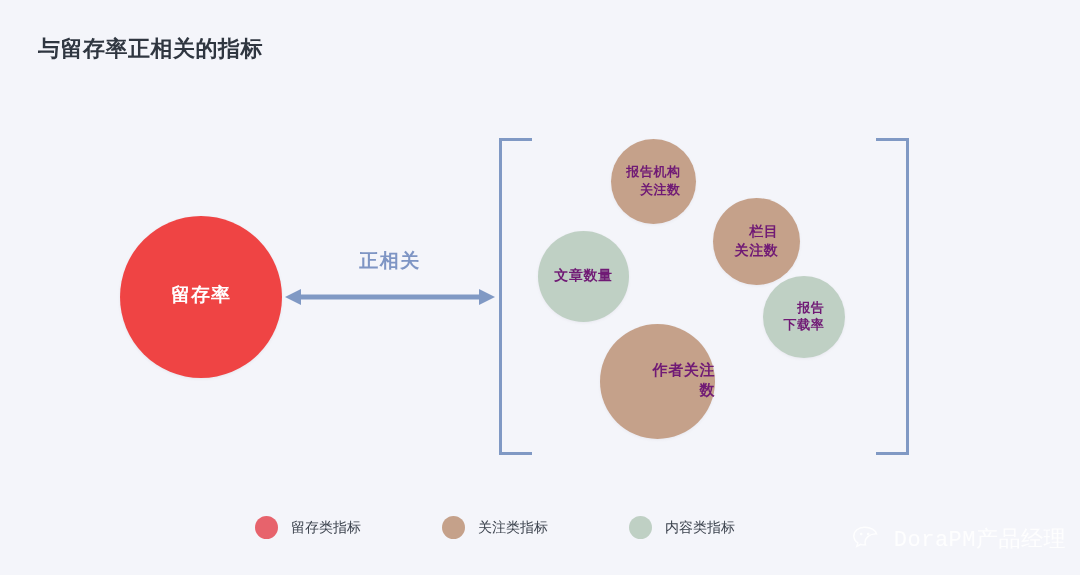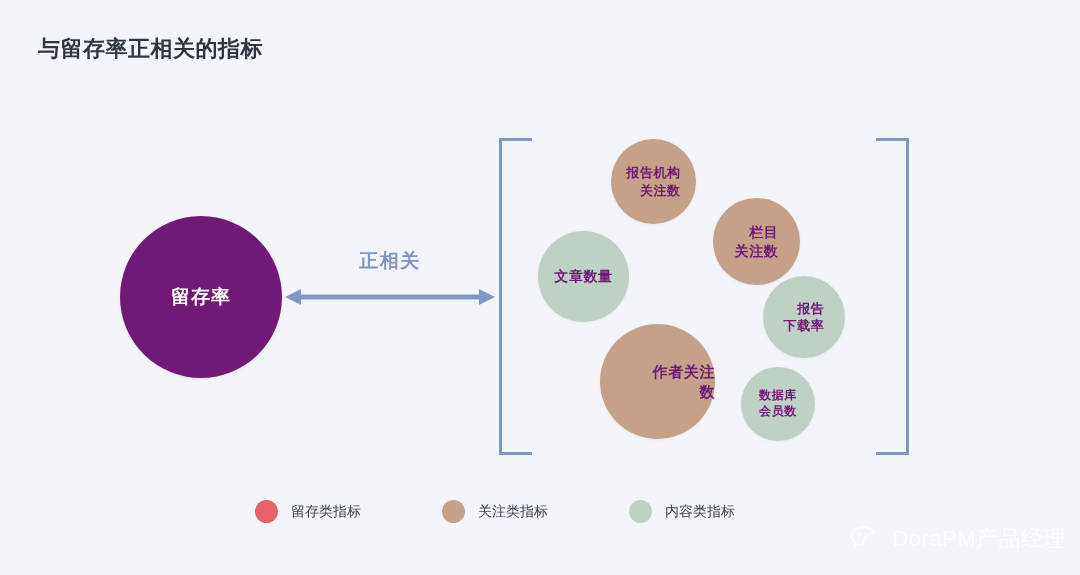--- a/index.html
+++ b/index.html
@@ -12,20 +12,21 @@
     background: #f4f5fa;
     font-family: "Liberation Sans", "DejaVu Sans", sans-serif;
     overflow: hidden;
     position: relative;
   }
   #slide {
     position: relative;
     width: 1080px;
     height: 460px;
     background: #f4f5fa;
+    font-family: Liberation Mono, monospace;
   }
 
   
   #page-title {
     position: absolute;
     left: 38px;
     top: 34px;
     font-size: 22px;
     font-weight: bold;
     color: #2f3640;
@@ -34,21 +35,21 @@
   }
 
   
   #main-bubble {
     position: absolute;
     left: 120px;
     top: 216px;
     width: 162px;
     height: 162px;
     border-radius: 50%;
-    background: #701a75;
+    background: #ef4444;
     display: flex;
     align-items: center;
     justify-content: center;
     box-shadow: 0 1px 3px rgba(120,110,130,0.10);
   }
   #main-bubble .bubble-label {
     color: #ffffff;
     font-size: 19px;
     font-weight: bold;
     letter-spacing: 1px;
@@ -128,21 +129,21 @@
   #bubble-author       { left: 600px; top: 324px; width: 115px; height: 115px; background: #c5a18a; }
   #bubble-author       .bubble-label { font-size: 15px; margin-left: 48px; }
 
   #bubble-db-member    { left: 741px; top: 367px; width: 74px;  height: 74px;  background: #bfd0c4; }
   #bubble-db-member    .bubble-label { font-size: 12px; }
 
   
   #legend {
     position: absolute;
     left: 255px;
-    top: 500px;
+    top: 516px;
     display: flex;
   }
   .legend-item {
     display: flex;
     align-items: center;
     margin-right: 81px;
   }
   .legend-dot {
     width: 23px;
     height: 23px;
@@ -204,24 +205,20 @@
   </div>
   <div class="bubble" id="bubble-article">
     <span class="bubble-label">文章数量</span>
   </div>
   <div class="bubble" id="bubble-download">
     <span class="bubble-label">报告
 下载率</span>
   </div>
   <div class="bubble" id="bubble-author">
     <span class="bubble-label">作者关注数</span>
-  </div>
-  <div class="bubble" id="bubble-db-member">
-    <span class="bubble-label">数据库
-会员数</span>
   </div>
 
   <div id="legend">
     <div class="legend-item">
       <span class="legend-dot" style="background:#e7636c;"></span>
       <span class="legend-text">留存类指标</span>
     </div>
     <div class="legend-item">
       <span class="legend-dot" style="background:#c5a18a;"></span>
       <span class="legend-text">关注类指标</span>

